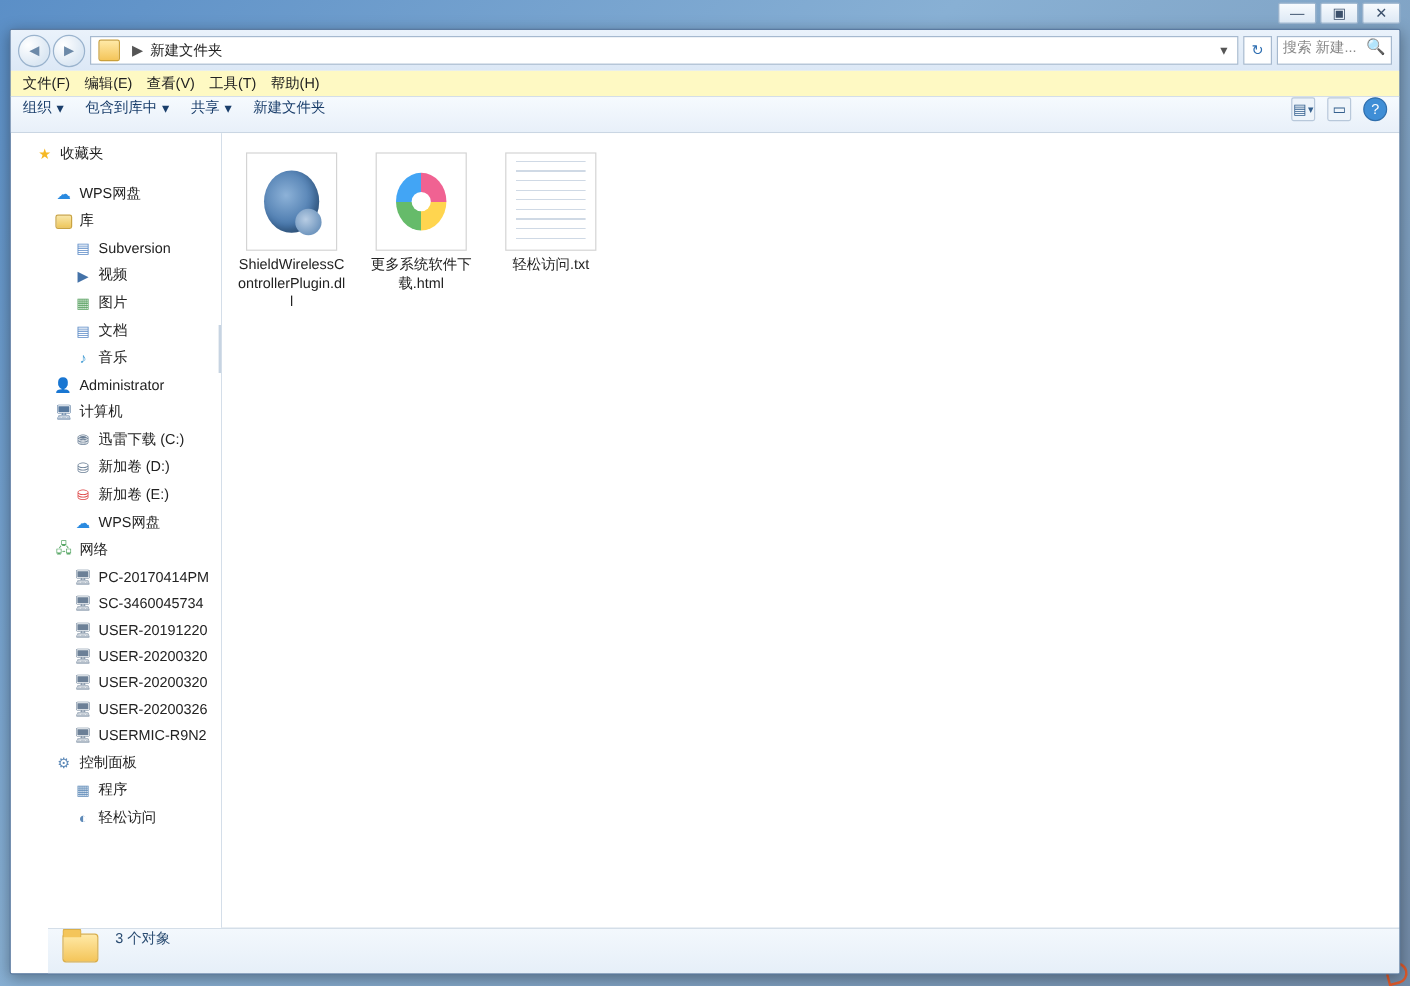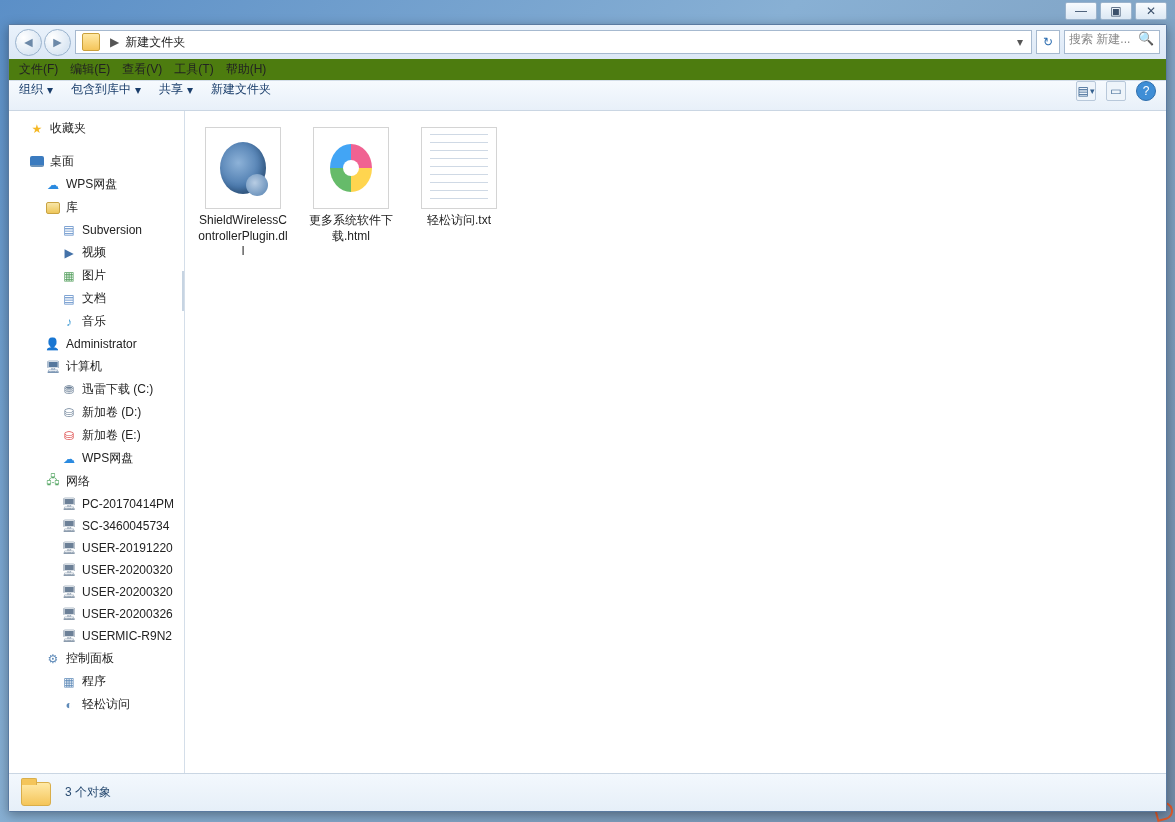--- a/index.html
+++ b/index.html
@@ -43,21 +43,21 @@
   display: flex; align-items: center; justify-content: center; color: #2b6cb0; font-size: 12px;
 }
 .searchbox {
   width: 96px; height: 24px; border: 1px solid #a6b9cf; background: #fff;
   display: flex; padding: 0 4px; font-size: 12px; color: #888;
 }
 .searchbox .mag { margin-left: auto; color: #2b6cb0; font-size: 13px; }
 
 .menubar {
   height: 22px; display: flex; align-items: center; gap: 12px;
-  padding: 0 10px; background: #4d7c0f; font-size: 12px; color: #222;
+  padding: 0 10px; background: #fef9c3; font-size: 12px; color: #222;
   border-bottom: 1px solid #d4dee9;
 }
 .menubar span { cursor: default; }
 
 .cmdbar {
   height: 30px; display: flex; align-items: flex-start; gap: 18px;
   padding: 0 10px; background: linear-gradient(#f6fafe,#e8f0f9);
   border-bottom: 1px solid #cad6e3; font-size: 12px; color: #1a3e6b;
 }
 .cmdbar .cmd { display: flex; align-items: center; gap: 4px; cursor: default; }
@@ -130,22 +130,22 @@
 }
 .thumb.txt::before {
   content: ""; position: absolute; inset: 6px 8px;
   background: repeating-linear-gradient(#cfd9e5 0 1px, transparent 1px 8px);
 }
 .fileitem .fname { line-height: 1.3; word-break: break-all; }
 
 .statusbar {
   height: 38px; border-top: 1px solid #cad6e3;
   background: linear-gradient(#f3f8fd,#e6eff8);
-  display: flex; align-items: center; gap: 12px; padding: 0 10px;
-  font-size: 12px; color: #2a4c72;
+  display: flex; align-items: flex-start; gap: 12px; padding: 0 10px;
+  font-size: 12px; color: #2a4c72; margin-left: 31px;
 }
 .statusbar .bigfolder {
   width: 34px; height: 30px; position: relative;
 }
 .statusbar .bigfolder::before {
   content: ""; position: absolute; left: 2px; top: 4px; width: 28px; height: 22px;
   background: linear-gradient(#ffe9a6,#f4c55a); border: 1px solid #d9ae4a; border-radius: 3px;
 }
 .statusbar .bigfolder::after {
   content: ""; position: absolute; left: 2px; top: 0; width: 14px; height: 6px;
@@ -227,26 +227,20 @@
 
   <div class="body">
     <div class="sidebar">
       <div class="splitter"></div>
       <ul class="tree">
         <li class="lvl1">
             <span class="ticon ic-fav">★</span>
             <span>收藏夹</span>
           </li>
         <li class="gap"></li>
-        <li class="lvl1">
-            <span class="ticon">
-              <span class="ic-desk"></span>
-            </span>
-            <span>桌面</span>
-          </li>
         <li class="lvl2">
             <span class="ticon ic-wps">☁</span>
             <span>WPS网盘</span>
           </li>
         <li class="lvl2">
             <span class="ticon">
               <span class="ic-lib"></span>
             </span>
             <span>库</span>
           </li>

